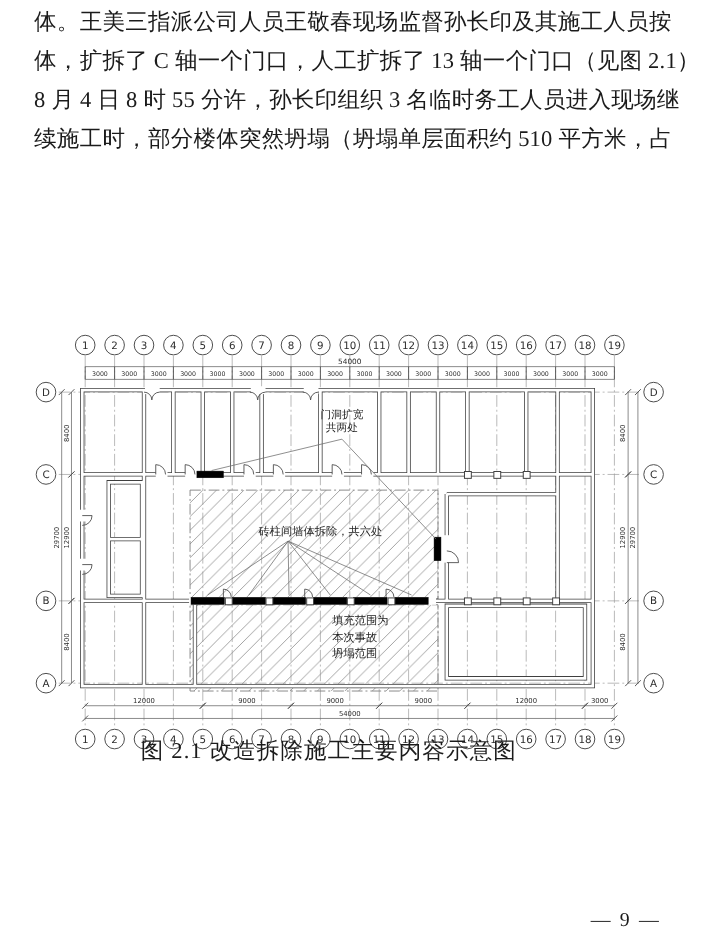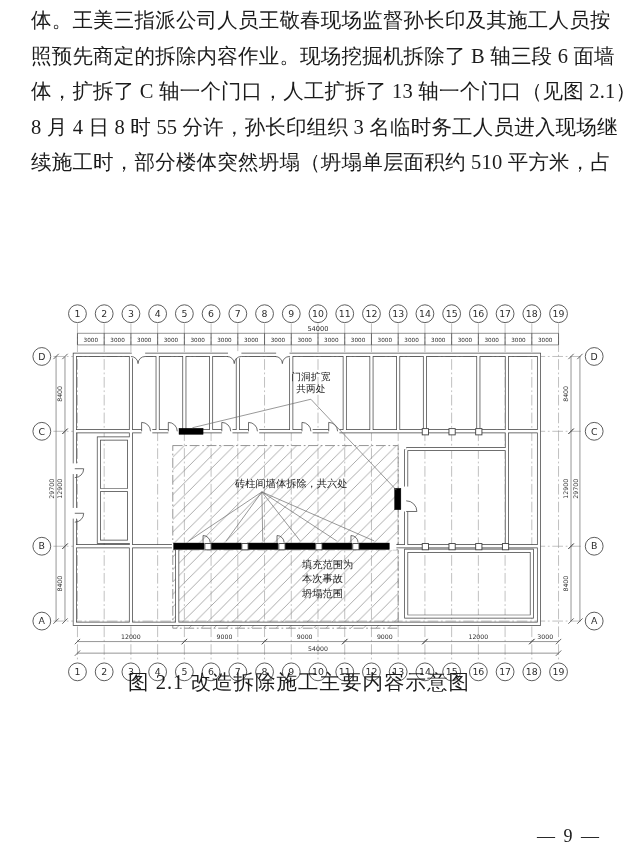--- a/index.html
+++ b/index.html
@@ -38,21 +38,20 @@
   .hatchbox{fill:url(#hatch);stroke:#7c7c7c;stroke-width:0.9;stroke-dasharray:11 3 2 3;}
   text{font-family:"DejaVu Sans",sans-serif;fill:#2c2c2c;}
   .bubble{fill:#fff;stroke:#4a4a4a;stroke-width:1;}
   .anno{fill:#222;}
 </style>
 </head>
 <body>
 
 <div class="text-block">
     <div class="para-line">体。王美三指派公司人员王敬春现场监督孙长印及其施工人员按</div>
-    <div class="para-line">照预先商定的拆除内容作业。现场挖掘机拆除了 B 轴三段 6 面墙</div>
     <div class="para-line">体，扩拆了 C 轴一个门口，人工扩拆了 13 轴一个门口（见图 2.1）。</div>
     <div class="para-line">8 月 4 日 8 时 55 分许，孙长印组织 3 名临时务工人员进入现场继</div>
     <div class="para-line">续施工时，部分楼体突然坍塌（坍塌单层面积约 510 平方米，占</div>
   </div>
 
 <div class="figure-wrap">
 <svg id="plan" width="588" height="394" viewBox="0 0 660 442" xmlns="http://www.w3.org/2000/svg">
   <defs>
     <pattern id="hatch" width="14" height="14" patternUnits="userSpaceOnUse">
       <path d="M-1,15 L15,-1" stroke="#8a8a8a" stroke-width="0.8"></path>

